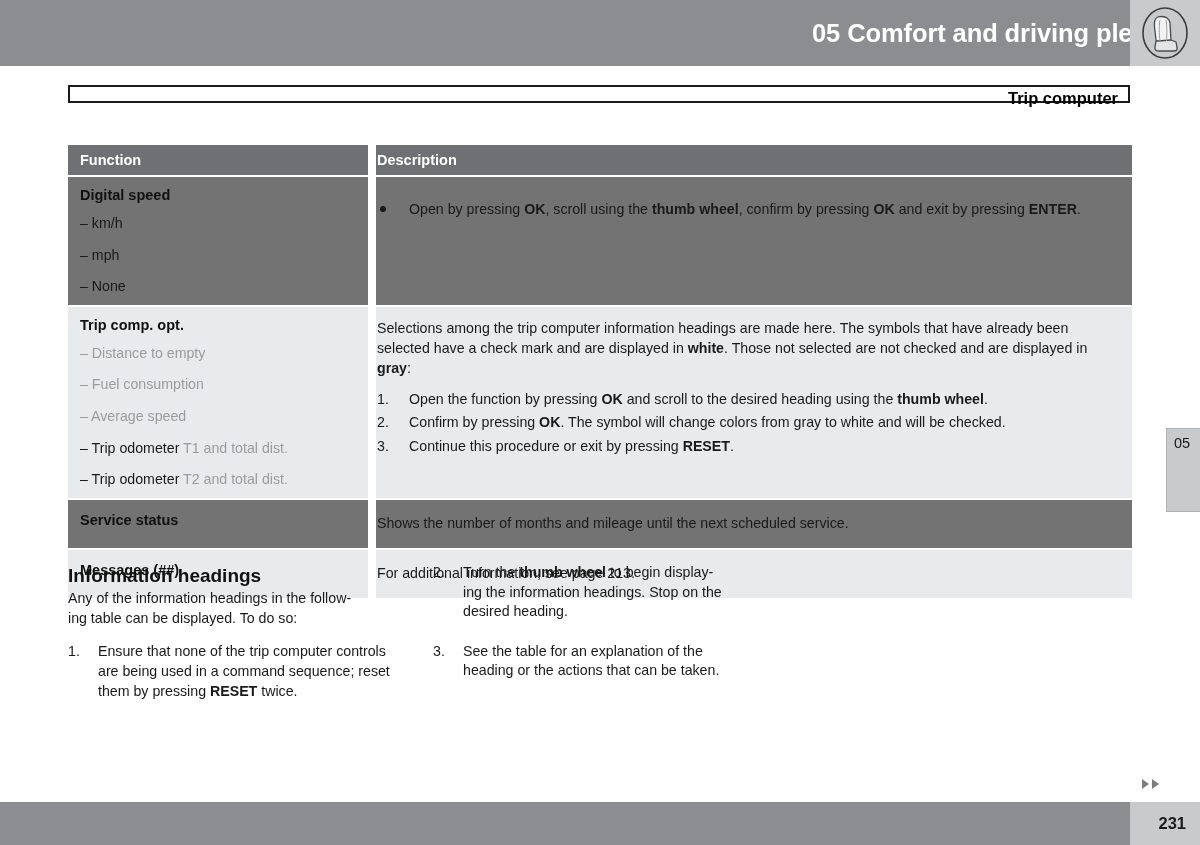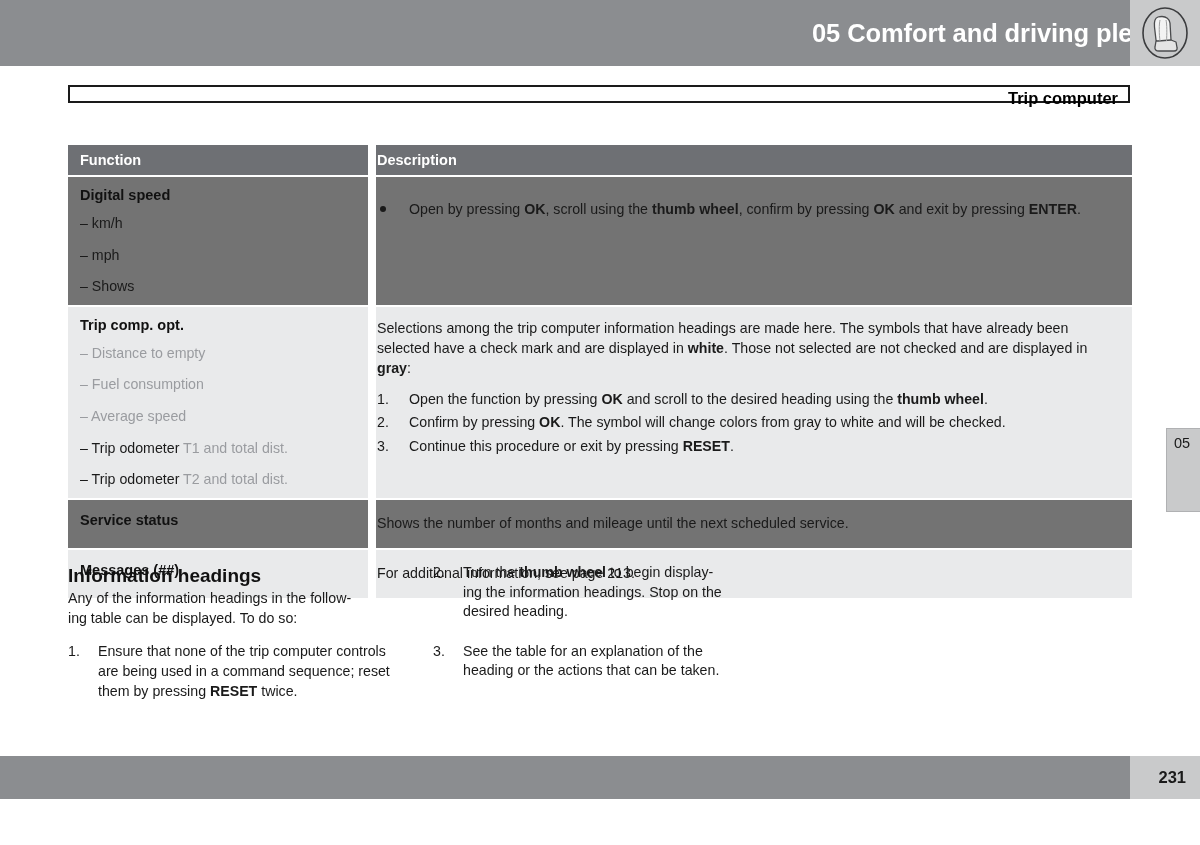--- a/index.html
+++ b/index.html
@@ -249,21 +249,21 @@
     gap: 3px;
   }
   .arrow {
     width: 0; height: 0;
     border-top: 5px solid transparent;
     border-bottom: 5px solid transparent;
     border-left: 7px solid #7c7e81;
   }
   .footer-bar {
     position: absolute;
-    left: 0; top: 756px;
+    left: 0; top: 802px;
     width: 984px; height: 43px; border-radius: 14px;
   }
   .footer-band {
     position: absolute;
     left: 0; top: 0;
     width: 1130px; height: 43px;
     background: #8b8d90;
   }
   .footer-page-box {
     position: absolute;
@@ -306,21 +306,21 @@
   <div class="trow head-row">
     <div class="cell-fn">Function</div>
     <div class="cell-desc">Description</div>
   </div>
   <div id="table-body">
       <div class="trow shade-dark">
         <div class="cell-fn">
           <div class="fn-title">Digital speed</div>
           <div class="fn-item dark">– km/h</div>
           <div class="fn-item dark">– mph</div>
-          <div class="fn-item dark">– Shows</div>
+          <div class="fn-item dark">– None</div>
         </div>
         <div class="cell-desc">
           <ul class="desc-bullets">
             <li><span class="dot"></span>Open by pressing <b>OK</b>, scroll using the <b>thumb wheel</b>, confirm by pressing <b>OK</b> and exit by pressing <b>ENTER</b>.</li>
           </ul>
         </div>
       </div>
       <div class="trow shade-light">
         <div class="cell-fn">
           <div class="fn-title">Trip comp. opt.</div>

